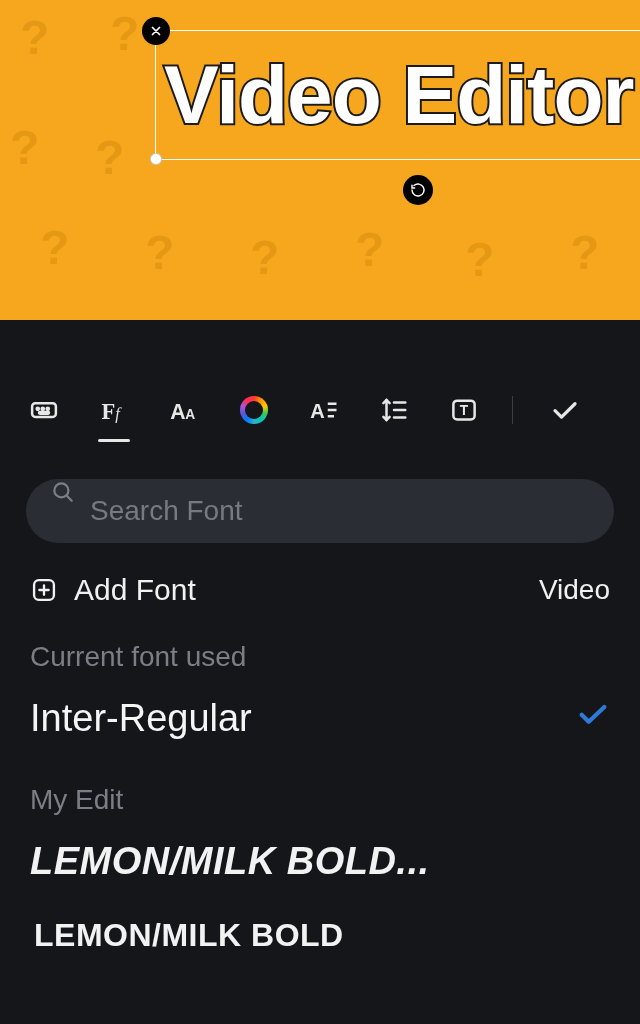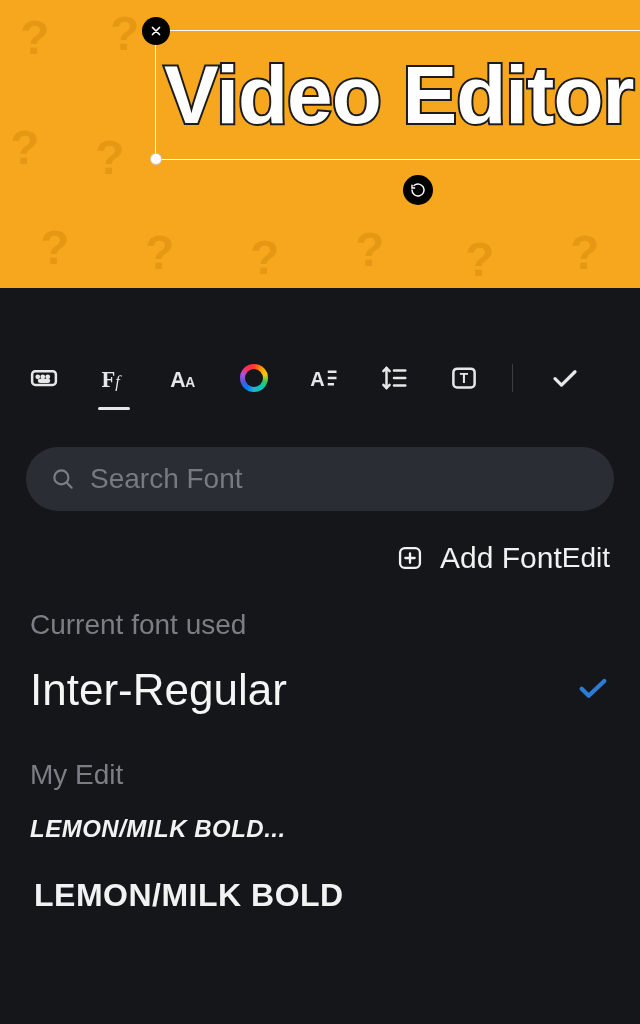--- a/index.html
+++ b/index.html
@@ -3,21 +3,21 @@
 <meta charset="utf-8">
 <style>
   * { margin: 0; padding: 0; box-sizing: border-box; }
   html, body { width: 640px; height: 1024px; overflow: hidden; font-family: -apple-system, BlinkMacSystemFont, 'Segoe UI', Arial, sans-serif; }
   body { background: #14161a; }
 
   
   .canvas {
     position: relative;
     width: 100%;
-    height: 288px;
+    height: 320px;
     background: #f6a71d;
     overflow: hidden;
   }
   .qmark {
     position: absolute;
     font-size: 48px;
     font-weight: 900;
     color: rgba(198,127,5,0.35);
     user-select: none;
   }
@@ -118,21 +118,20 @@
     height: 28px;
     background: #3a3d42;
     margin-left: -4px;
   }
 
   .search-wrap {
     margin: 24px 26px 0 26px;
   }
   .search {
     display: flex;
-    align-items: center;
     gap: 14px;
     background: #2a2d33;
     border-radius: 40px;
     height: 64px;
     padding: 0 24px;
     margin-top: 37px;
   }
   .search svg { width: 26px; height: 26px; color: #7c7f85; flex-shrink: 0; }
   .search input {
     flex: 1;
@@ -140,21 +139,21 @@
     border: none;
     outline: none;
     color: #e9e9e9;
     font-size: 28px;
   }
   .search input::placeholder { color: #777a80; }
 
   .row {
     display: flex;
     align-items: center;
-    justify-content: flex-end;
+    justify-content: space-between;
     padding: 0 30px;
   }
   .add-font-row { margin-top: 30px; }
   .add-font {
     display: flex; align-items: center; gap: 16px;
     font-size: 30px; font-weight: 500; color: #f1f1f1;
   }
   .add-font svg { width: 28px; height: 28px; }
   .edit-link { font-size: 28px; color: #f1f1f1; }
 
@@ -162,28 +161,28 @@
     margin: 34px 30px 0 30px;
     font-size: 28px;
     color: #7b7e84;
   }
 
   .font-item {
     display: flex;
     align-items: flex-start;
     justify-content: space-between;
     padding: 24px 30px 10px 30px;
-    font-size: 44px;
+    font-size: 38px;
     color: #f5f5f5;
   }
   .font-item .check svg { width: 34px; height: 34px; color: #2e7bd6; }
 
   .font-lemon1 {
     padding: 24px 30px 0 30px;
-    font-size: 24px;
+    font-size: 38px;
     font-weight: 900;
     font-style: italic;
     letter-spacing: 0.5px;
     color: #f2f2f2;
   }
   .font-lemon2 {
     padding: 34px 30px 0 34px;
     font-size: 32px;
     font-weight: 900;
     letter-spacing: 0.5px;
@@ -305,21 +304,21 @@
 
   <div class="row add-font-row">
     <div class="add-font">
       <svg viewBox="0 0 24 24" fill="none" stroke="currentColor" stroke-width="2" stroke-linecap="round">
           <rect x="3.5" y="3.5" width="17" height="17" rx="4"></rect>
           <path d="M12 8v8M8 12h8"></path>
         </svg>
 
       <span>Add Font</span>
     </div>
-    <div class="edit-link">Edit</div>
+    <div class="edit-link">Video</div>
   </div>
 
   <div class="section-label">Current font used</div>
 
   <div class="font-item">
     <span>Inter-Regular</span>
     <span class="check">
       <svg viewBox="0 0 24 24" fill="none" stroke="currentColor" stroke-width="3" stroke-linecap="round" stroke-linejoin="round">
           <path d="M4 12.5l5 5L20 7"></path>
         </svg>

